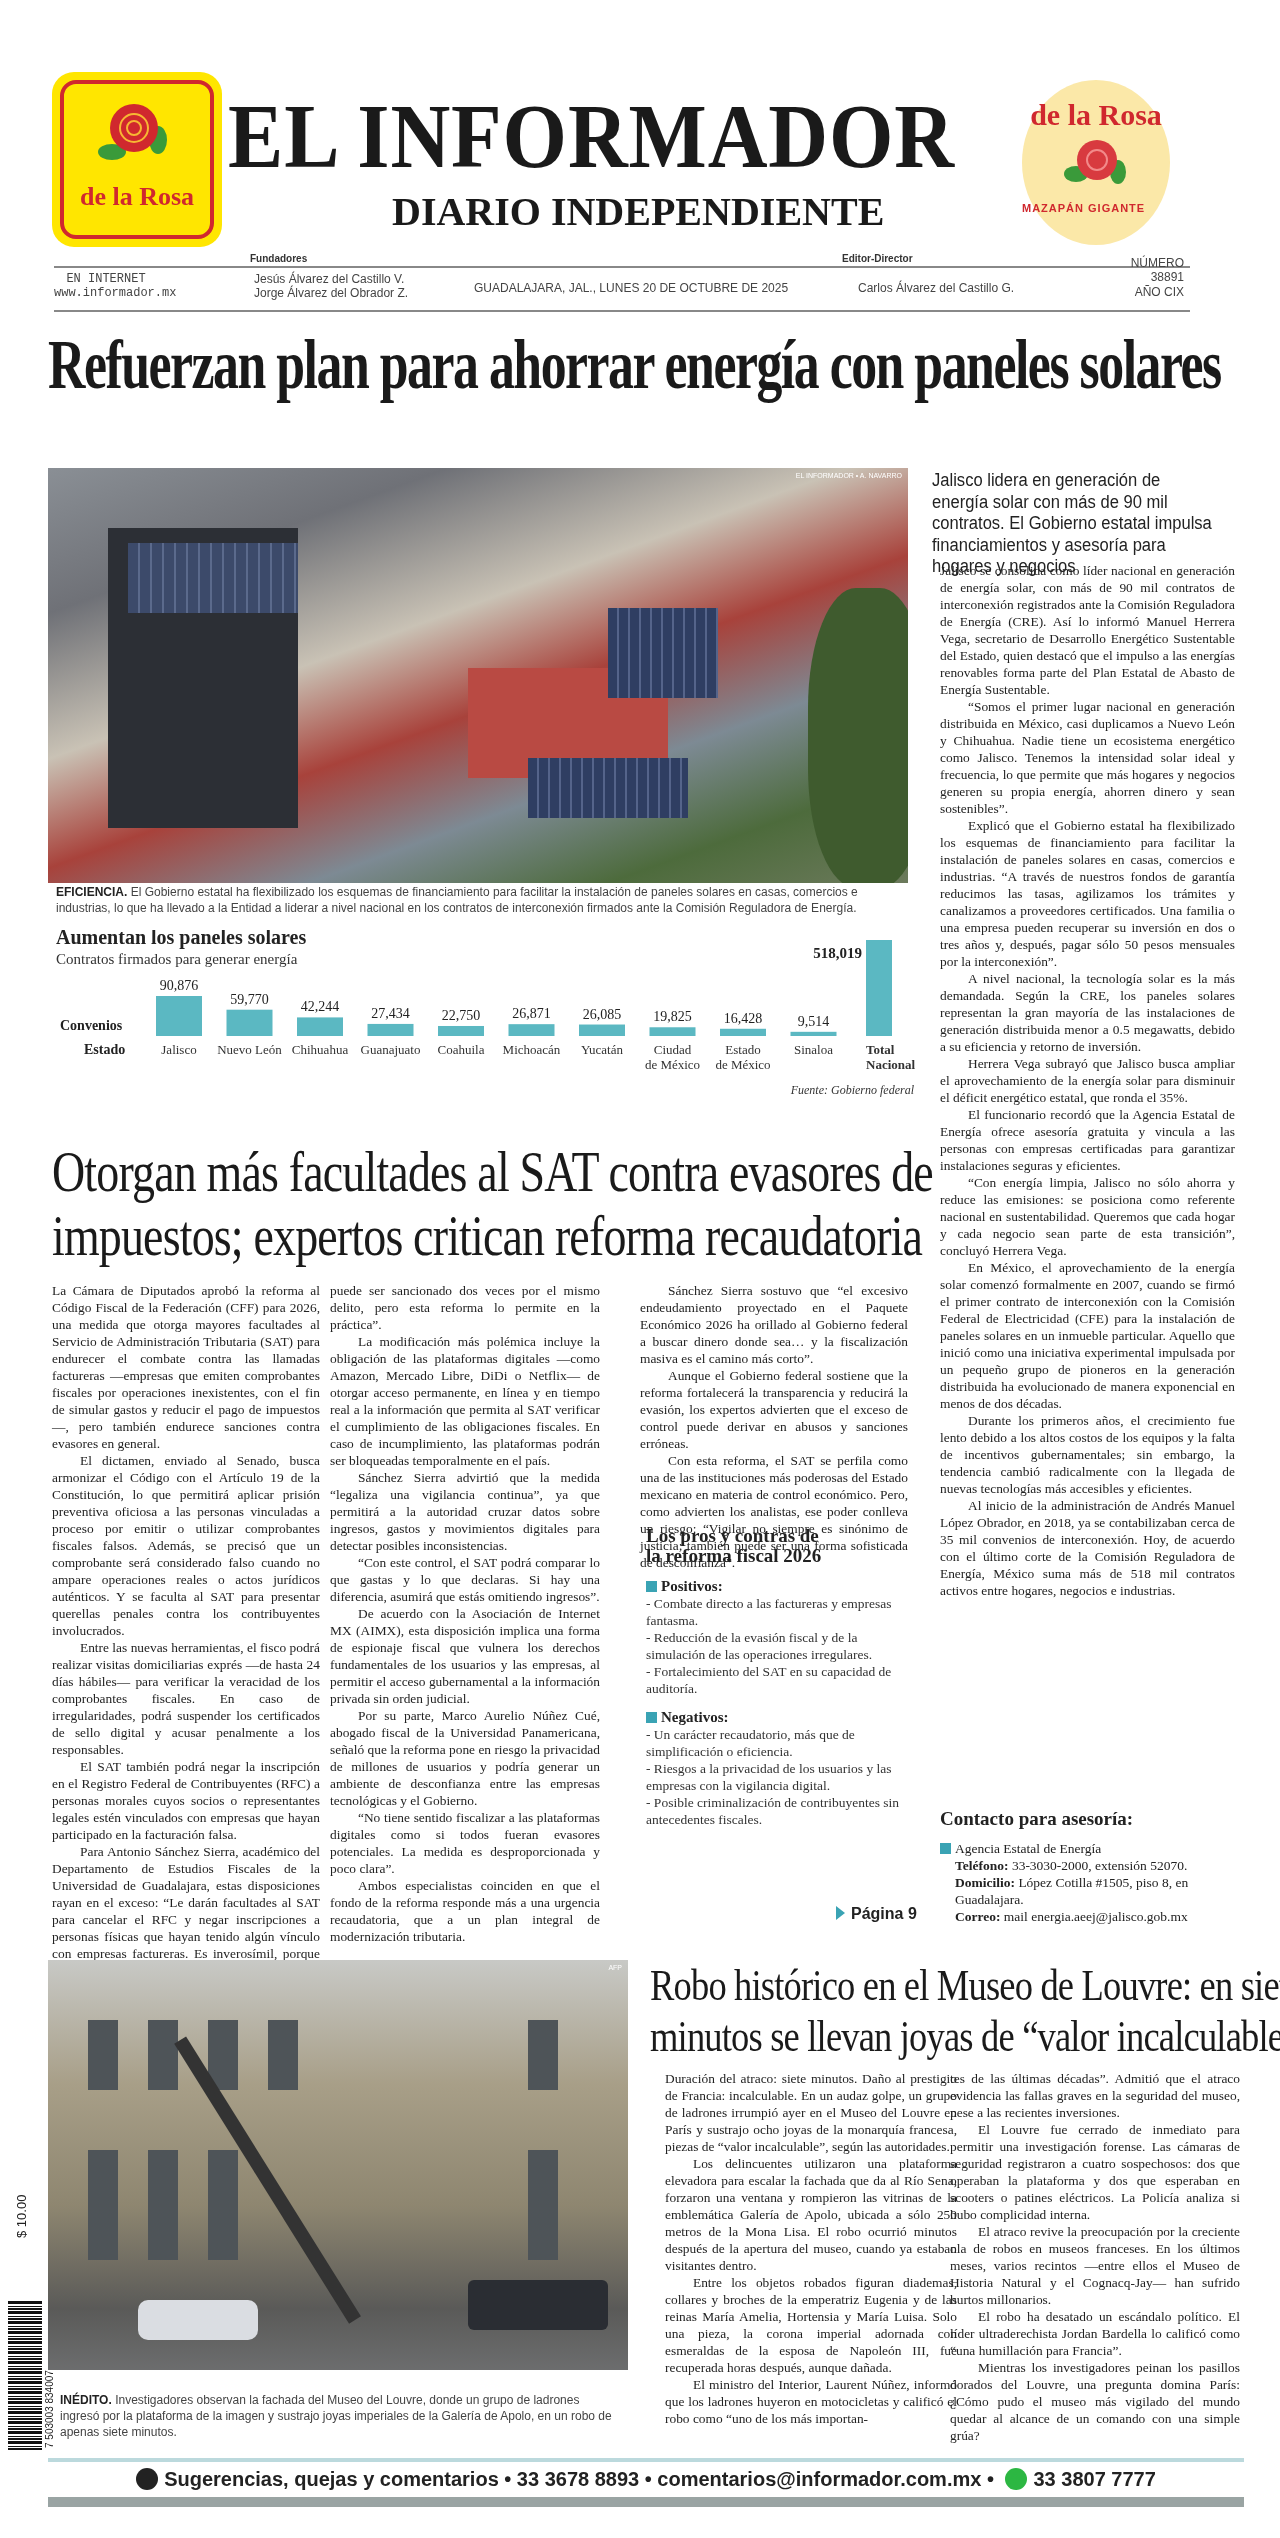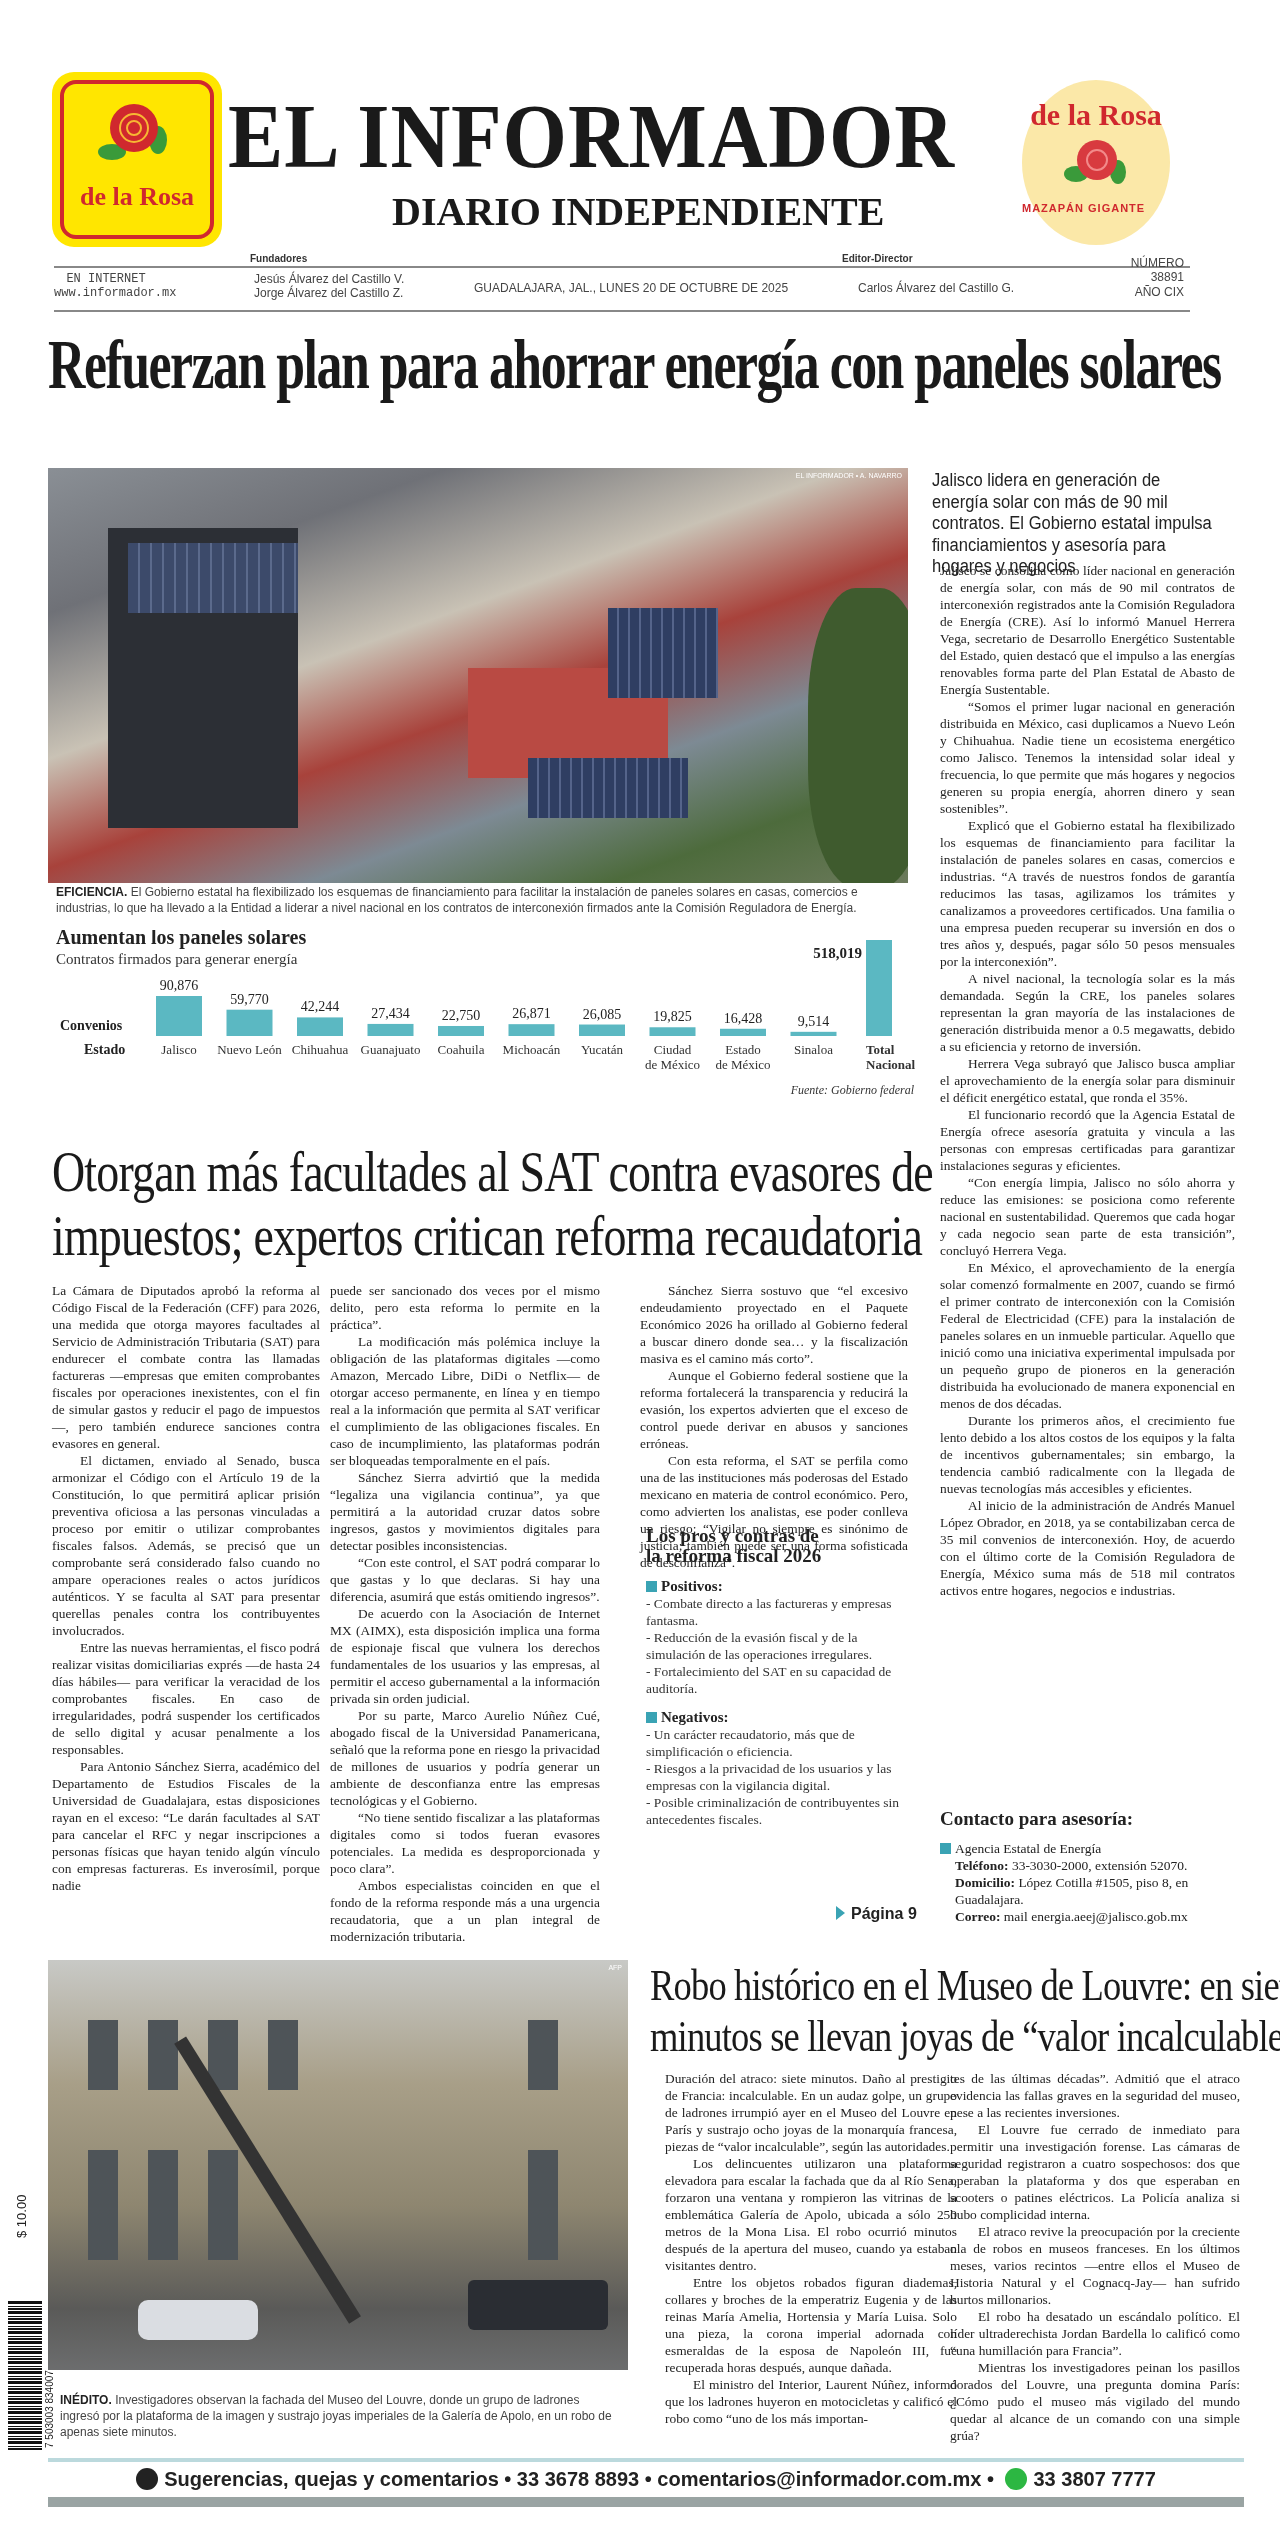--- a/index.html
+++ b/index.html
@@ -95,21 +95,21 @@
 
 <div class="abs meta-label" style="left:250px;top:253px;">Fundadores</div>
 <div class="abs meta-label" style="left:842px;top:253px;">Editor-Director</div>
 <div class="abs rule" style="left:54px;top:266px;width:1136px;"></div>
 <div class="abs meta" style="left:54px;top:272px;width:104px;text-align:center;font-family:Liberation Mono, monospace;">
   <div>EN INTERNET</div>
   <div>www.informador.mx</div>
 </div>
 <div class="abs meta" style="left:254px;top:272px;">
   <div>Jesús Álvarez del Castillo V.</div>
-  <div>Jorge Álvarez del Castillo Z.</div>
+  <div>Jorge Álvarez del Obrador Z.</div>
 </div>
 <div class="abs meta" style="left:474px;top:281px;">GUADALAJARA, JAL., LUNES 20 DE OCTUBRE DE 2025</div>
 <div class="abs meta" style="left:858px;top:281px;">Carlos Álvarez del Castillo G.</div>
 <div class="abs meta" style="left:1100px;top:256px;width:84px;text-align:right;">
   <div>NÚMERO 38891</div>
   <div>AÑO CIX</div>
 </div>
 <div class="abs rule" style="left:54px;top:310px;width:1136px;"></div>
 
 <div class="abs h1">Refuerzan plan para ahorrar energía con paneles solares</div>
@@ -201,20 +201,21 @@
 
 <div class="abs h2">
   <div>Otorgan más facultades al SAT contra evasores de</div>
   <div>impuestos; expertos critican reforma recaudatoria</div>
 </div>
 
 <div class="abs body" style="left:52px;top:1282px;width:268px;" id="sat-col1">
     <p class="first">La Cámara de Diputados aprobó la reforma al Código Fiscal de la Federación (CFF) para 2026, una medida que otorga mayores facultades al Servicio de Administración Tributaria (SAT) para endurecer el combate contra las llamadas factureras —empresas que emiten comprobantes fiscales por operaciones inexistentes, con el fin de simular gastos y reducir el pago de impuestos—, pero también endurece sanciones contra evasores en general.</p>
     <p>El dictamen, enviado al Senado, busca armonizar el Código con el Artículo 19 de la Constitución, lo que permitirá aplicar prisión preventiva oficiosa a las personas vinculadas a proceso por emitir o utilizar comprobantes fiscales falsos. Además, se precisó que un comprobante será considerado falso cuando no ampare operaciones reales o actos jurídicos auténticos. Y se faculta al SAT para presentar querellas penales contra los contribuyentes involucrados.</p>
     <p>Entre las nuevas herramientas, el fisco podrá realizar visitas domiciliarias exprés —de hasta 24 días hábiles— para verificar la veracidad de los comprobantes fiscales. En caso de irregularidades, podrá suspender los certificados de sello digital y acusar penalmente a los responsables.</p>
+    <p>El SAT también podrá negar la inscripción en el Registro Federal de Contribuyentes (RFC) a personas morales cuyos socios o representantes legales estén vinculados con empresas que hayan participado en la facturación falsa.</p>
     <p>Para Antonio Sánchez Sierra, académico del Departamento de Estudios Fiscales de la Universidad de Guadalajara, estas disposiciones rayan en el exceso: “Le darán facultades al SAT para cancelar el RFC y negar inscripciones a personas físicas que hayan tenido algún vínculo con empresas factureras. Es inverosímil, porque nadie</p>
   </div>
 <div class="abs body" style="left:330px;top:1282px;width:270px;" id="sat-col2">
     <p class="first">puede ser sancionado dos veces por el mismo delito, pero esta reforma lo permite en la práctica”.</p>
     <p>La modificación más polémica incluye la obligación de las plataformas digitales —como Amazon, Mercado Libre, DiDi o Netflix— de otorgar acceso permanente, en línea y en tiempo real a la información que permita al SAT verificar el cumplimiento de las obligaciones fiscales. En caso de incumplimiento, las plataformas podrán ser bloqueadas temporalmente en el país.</p>
     <p>Sánchez Sierra advirtió que la medida “legaliza una vigilancia continua”, ya que permitirá a la autoridad cruzar datos sobre ingresos, gastos y movimientos digitales para detectar posibles inconsistencias.</p>
     <p>“Con este control, el SAT podrá comparar lo que gastas y lo que declaras. Si hay una diferencia, asumirá que estás omitiendo ingresos”.</p>
     <p>De acuerdo con la Asociación de Internet MX (AIMX), esta disposición implica una forma de espionaje fiscal que vulnera los derechos fundamentales de los usuarios y las empresas, al permitir el acceso gubernamental a la información privada sin orden judicial.</p>
     <p>Por su parte, Marco Aurelio Núñez Cué, abogado fiscal de la Universidad Panamericana, señaló que la reforma pone en riesgo la privacidad de millones de usuarios y podría generar un ambiente de desconfianza entre las empresas tecnológicas y el Gobierno.</p>
     <p>“No tiene sentido fiscalizar a las plataformas digitales como si todos fueran evasores potenciales. La medida es desproporcionada y poco clara”.</p>

